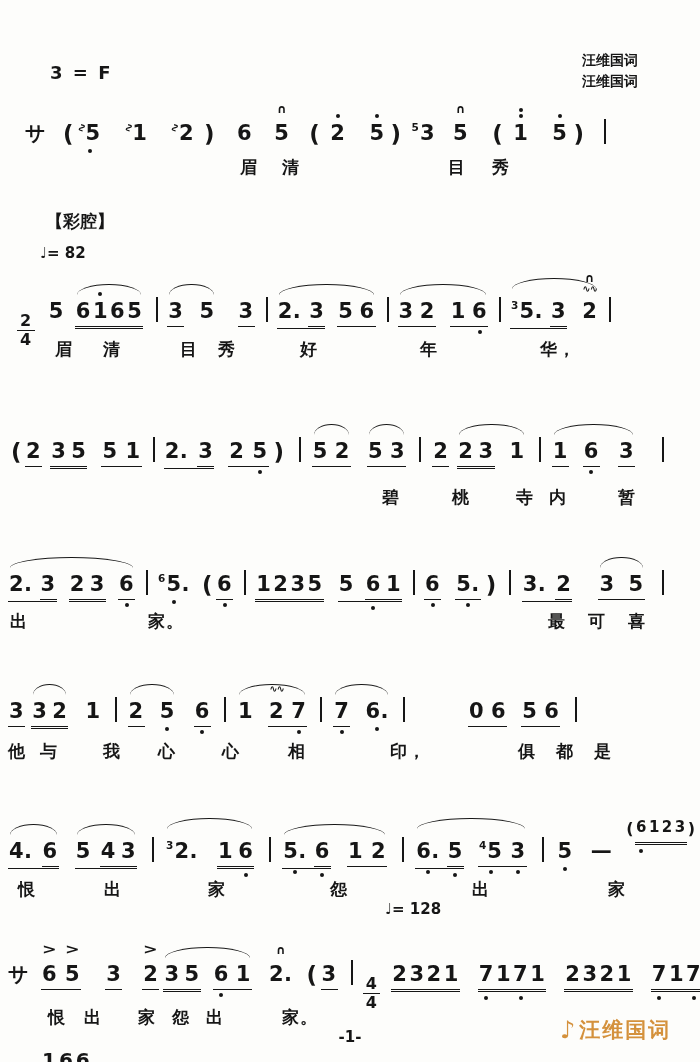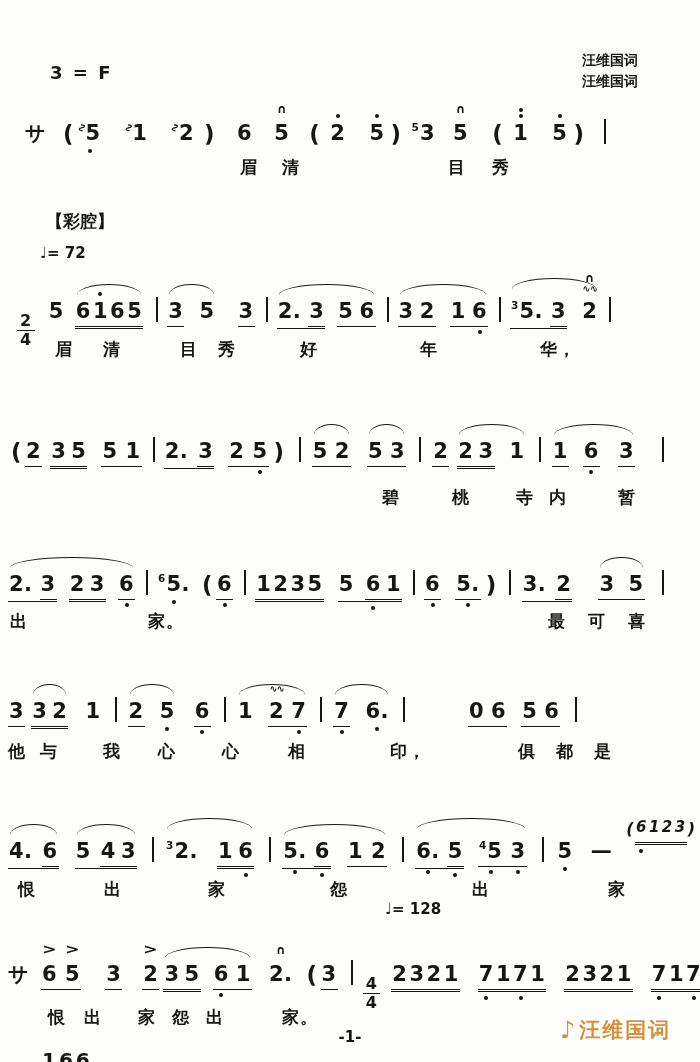--- a/index.html
+++ b/index.html
@@ -12,21 +12,21 @@
   .credits{position:absolute;left:582px;top:50px;font-size:14px;font-weight:bold;line-height:21px;text-align:left;}
   .sect{position:absolute;font-size:17px;font-weight:bold;}
   .tempo{position:absolute;font-size:15px;font-weight:bold;}
   .mline{position:absolute;font-weight:bold;font-size:21px;line-height:26px;white-space:nowrap;letter-spacing:.5px;}
   .sp{display:inline-block;}
   .note{position:relative;display:inline-block;padding:0 1px;}
   .bm{display:inline-block;border-bottom:1.8px solid #161616;padding-bottom:1.5px;}
   .grp{position:relative;display:inline-block;}
   .slur::before{content:"";position:absolute;left:2px;right:2px;top:-14px;height:10px;
                 border-top:1.8px solid #161616;border-radius:50% 50% 0 0/100% 100% 0 0;}
-  .raised{top:-26px;font-style:italic;}
+  .raised{top:-26px;}
   .small{font-size:15px;}
   .small .pr{font-size:16px;}
   .dt{width:4px;height:4px;border-radius:50%;background:#161616;}
   .hi{position:absolute;left:0;right:0;bottom:100%;display:flex;flex-direction:column;align-items:center;gap:2px;padding-bottom:2px;}
   .lo{position:absolute;left:0;right:0;display:flex;flex-direction:column;align-items:center;gap:2px;}
   .orn{position:absolute;left:0;right:0;bottom:calc(100% + 5px);display:flex;flex-direction:column;align-items:center;
        font-size:12px;line-height:1;font-weight:bold;}
   .mord{font-size:10px;letter-spacing:-1px;line-height:.9;}
   .acc{font-size:14px;transform:scaleX(1.25);}
   .gr{font-size:10.5px;vertical-align:9px;margin-right:1px;letter-spacing:0;}
@@ -178,21 +178,21 @@
       <span class="lyr" style="left: 330px; top: 878px;">怨</span>
       <span class="lyr" style="left: 472px; top: 878px;">出</span>
       <span class="lyr" style="left: 608px; top: 878px;">家</span>
       <span class="lyr" style="left: 48px; top: 1006px;">恨</span>
       <span class="lyr" style="left: 84px; top: 1006px;">出</span>
       <span class="lyr" style="left: 138px; top: 1006px;">家</span>
       <span class="lyr" style="left: 172px; top: 1006px;">怨</span>
       <span class="lyr" style="left: 206px; top: 1006px;">出</span>
       <span class="lyr" style="left: 282px; top: 1006px;">家。</span>
       <span class="sect" style="left: 46px; top: 210px; position: absolute;">【彩腔】</span>
-      <span class="tempo" style="left: 40px; top: 244px; position: absolute;">♩= 72</span>
+      <span class="tempo" style="left: 40px; top: 244px; position: absolute;">♩= 82</span>
       <span class="tempo" style="left: 385px; top: 900px; position: absolute;">♩= 128</span>
     </div>
 
   <div class="pageno">-1-</div>
   <div class="partial">166</div>
   <div class="wm" style="color: rgb(212, 145, 60);">
     <span class="wm-icon">♪</span>
     <span class="wm-text">汪维国词</span>
   </div>
 </div>

